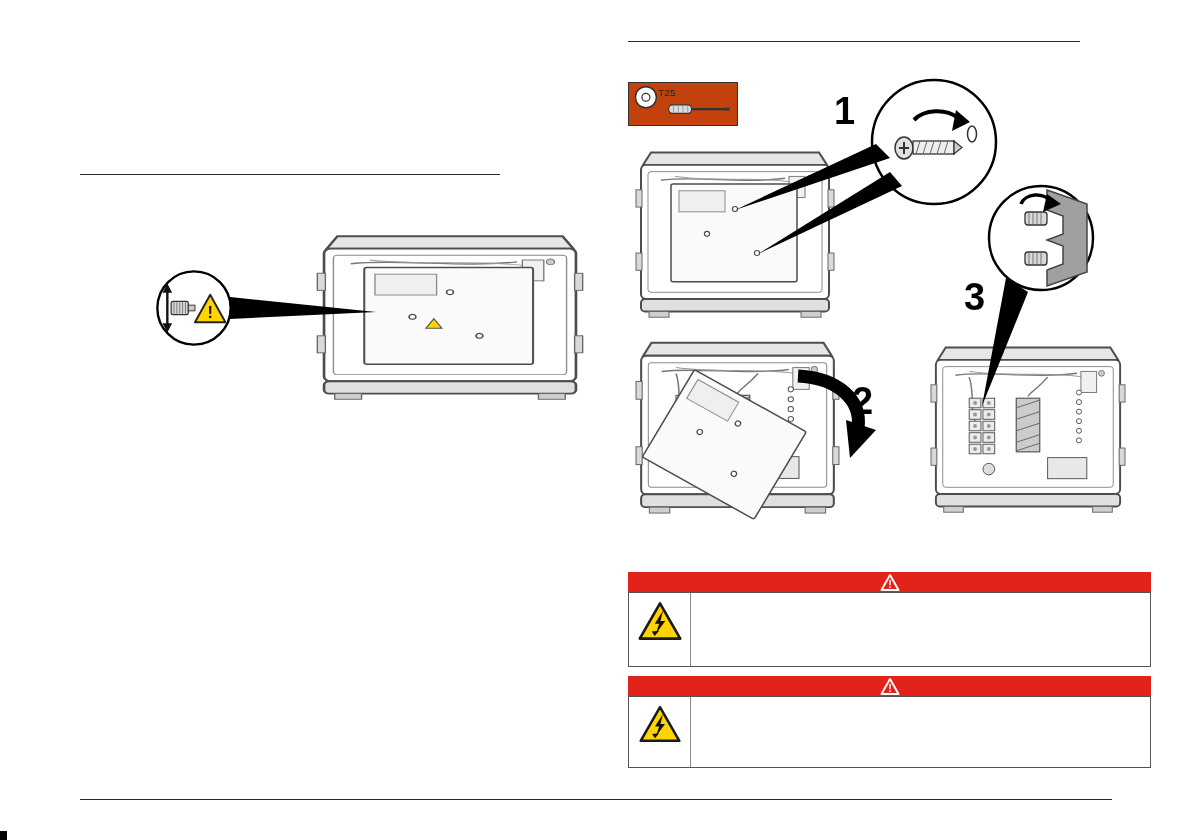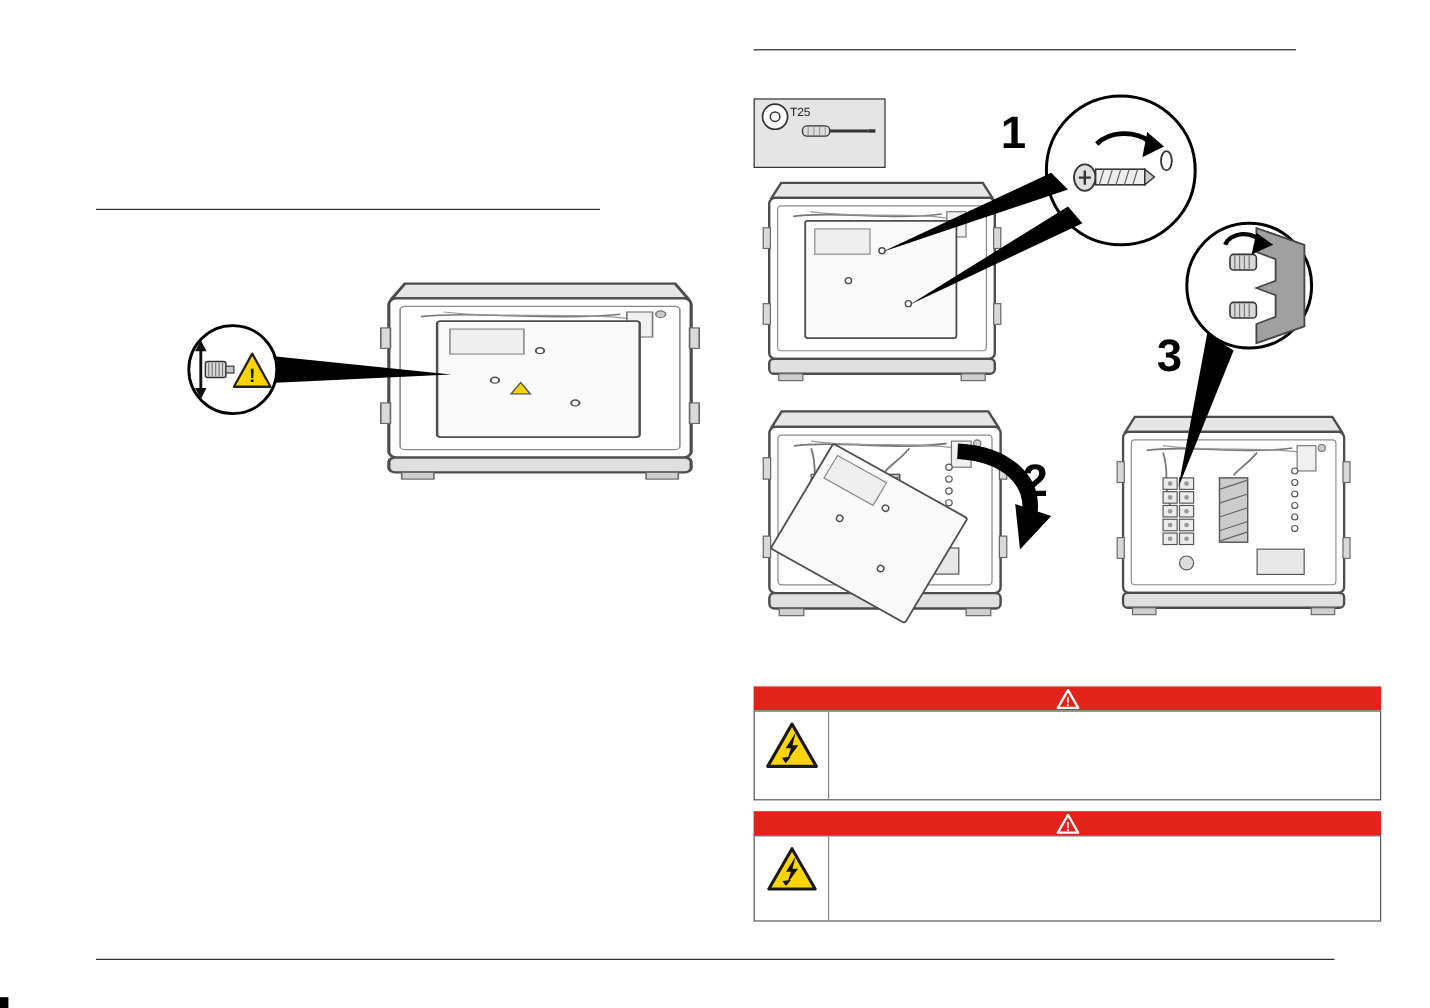--- a/index.html
+++ b/index.html
@@ -2,22 +2,22 @@
 <html><head>
 <meta charset="utf-8">
 <style>
   html,body{margin:0;padding:0;background:#fff;}
   .page{position:relative;width:1192px;height:840px;background:#fff;overflow:hidden;
         font-family:"Liberation Sans",sans-serif;color:#111;}
   .rule{position:absolute;height:1px;background:#2b2b2b;}
   .devsvg{position:absolute;overflow:visible;}
   .num{position:absolute;font-weight:700;font-size:38px;line-height:1;color:#000;}
   .count{position:absolute;font-weight:700;font-size:22px;line-height:1;color:#000;}
-  .toolbox{position:absolute;left:628px;top:82px;width:110px;height:58px;
-           border:1.4px solid #333;background:#e5e5e5;box-sizing:border-box;}
+  .toolbox{position:absolute;left:628px;top:82px;width:110px;height:44px;
+           border:1.4px solid #333;background:#c2410c;box-sizing:border-box;}
   .banner{position:absolute;left:628px;width:523px;height:20px;background:#e2231a;
           display:flex;align-items:center;justify-content:center;}
   .warnbox{position:absolute;left:628px;width:523px;background:#fff;
            border:1px solid #555;box-sizing:border-box;display:flex;}
   .warnicon{width:62px;border-right:1px solid #888;display:flex;
             align-items:flex-start;justify-content:center;padding-top:8px;box-sizing:border-box;}
   .warnbody{flex:1;}
   .corner{position:absolute;left:0;top:831px;width:7px;height:9px;background:#000;}
   svg text{font-family:"Liberation Sans",sans-serif;}
 </style>

